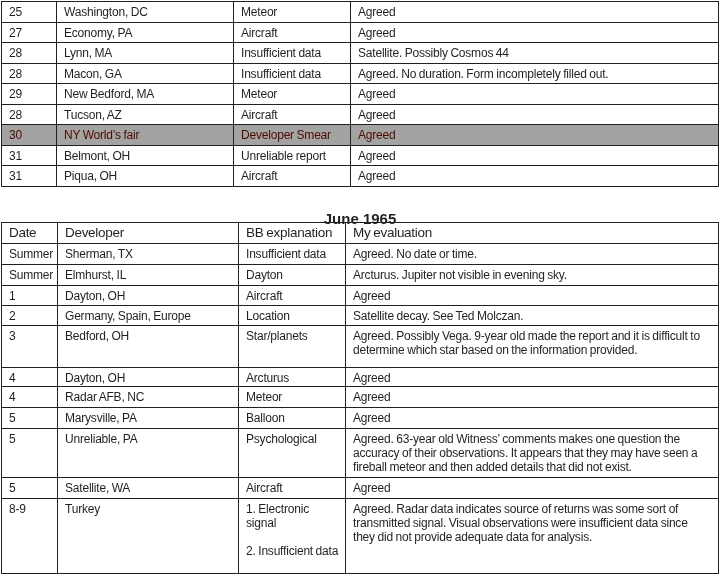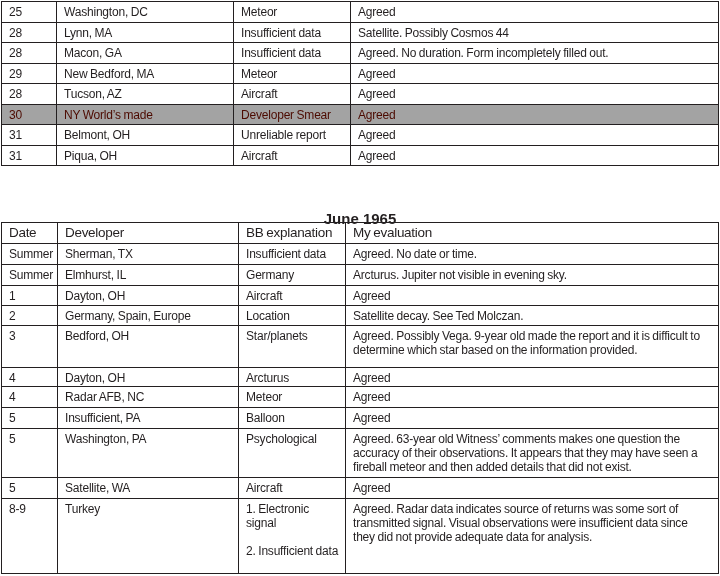--- a/index.html
+++ b/index.html
@@ -68,20 +68,26 @@
         <col>
     </colgroup>
     <tbody>
       <tr>
         <td>25</td>
         <td>Washington, DC</td>
         <td>Meteor</td>
         <td>Agreed</td>
       </tr>
       <tr>
+        <td>27</td>
+        <td>Economy, PA</td>
+        <td>Aircraft</td>
+        <td>Agreed</td>
+      </tr>
+      <tr>
         <td>28</td>
         <td>Lynn, MA</td>
         <td>Insufficient data</td>
         <td>Satellite. Possibly Cosmos 44</td>
       </tr>
       <tr>
         <td>28</td>
         <td>Macon, GA</td>
         <td>Insufficient data</td>
         <td>Agreed. No duration.  Form incompletely filled out.</td>
@@ -93,21 +99,21 @@
         <td>Agreed</td>
       </tr>
       <tr>
         <td>28</td>
         <td>Tucson, AZ</td>
         <td>Aircraft</td>
         <td>Agreed</td>
       </tr>
       <tr class="hl">
         <td>30</td>
-        <td>NY World’s made</td>
+        <td>NY World’s fair</td>
         <td>Developer Smear</td>
         <td>Agreed</td>
       </tr>
       <tr>
         <td>31</td>
         <td>Belmont, OH</td>
         <td>Unreliable report</td>
         <td>Agreed</td>
       </tr>
       <tr>
@@ -137,21 +143,21 @@
       </tr>
       <tr>
         <td>Summer</td>
         <td>Sherman, TX</td>
         <td>Insufficient data</td>
         <td>Agreed. No date or time.</td>
       </tr>
       <tr>
         <td>Summer</td>
         <td>Elmhurst, IL</td>
-        <td>Germany</td>
+        <td>Dayton</td>
         <td>Arcturus.  Jupiter not visible in evening sky.</td>
       </tr>
       <tr>
         <td>1</td>
         <td>Dayton, OH</td>
         <td>Aircraft</td>
         <td>Agreed</td>
       </tr>
       <tr>
         <td>2</td>
@@ -172,27 +178,27 @@
         <td>Agreed</td>
       </tr>
       <tr>
         <td>4</td>
         <td>Radar AFB, NC</td>
         <td>Meteor</td>
         <td>Agreed</td>
       </tr>
       <tr>
         <td>5</td>
-        <td>Insufficient, PA</td>
+        <td>Marysville, PA</td>
         <td>Balloon</td>
         <td>Agreed</td>
       </tr>
       <tr>
         <td>5</td>
-        <td>Washington, PA</td>
+        <td>Unreliable, PA</td>
         <td>Psychological</td>
         <td>Agreed. 63-year old  Witness’ comments makes one question the accuracy of their observations.  It appears that they may have seen a fireball meteor and then added details that did not exist.</td>
       </tr>
       <tr>
         <td>5</td>
         <td>Satellite, WA</td>
         <td>Aircraft</td>
         <td>Agreed</td>
       </tr>
       <tr>

